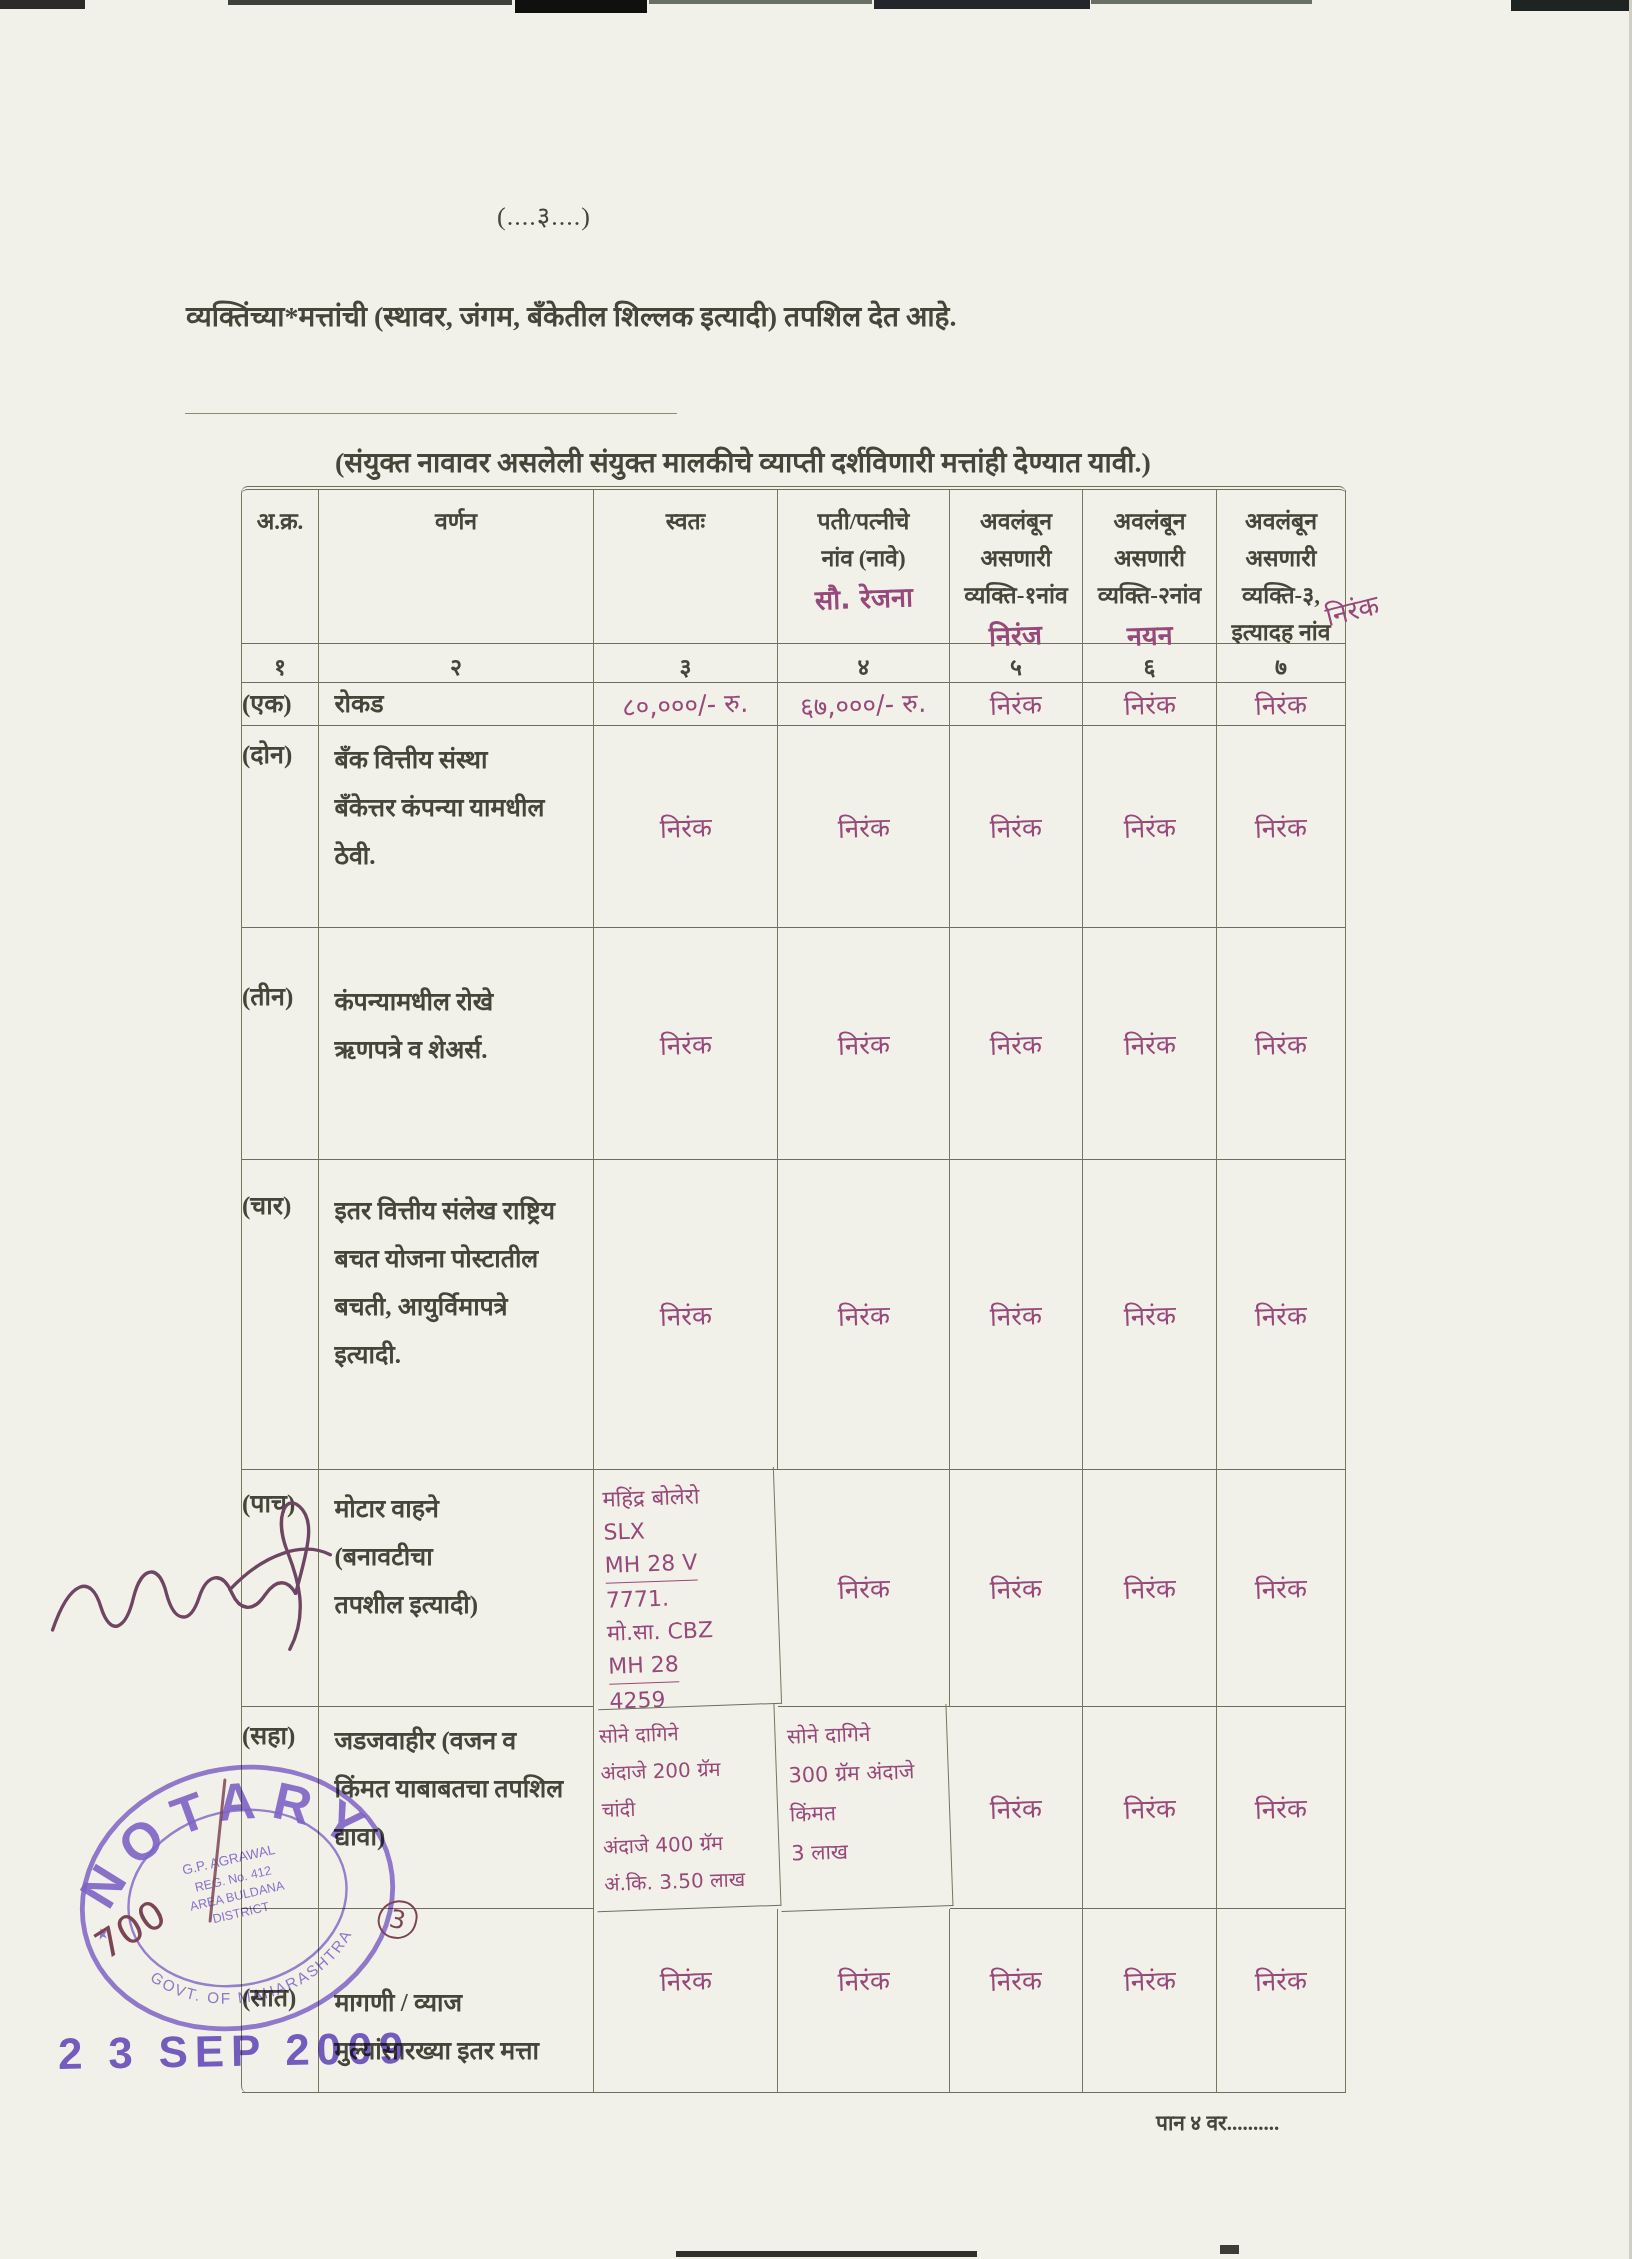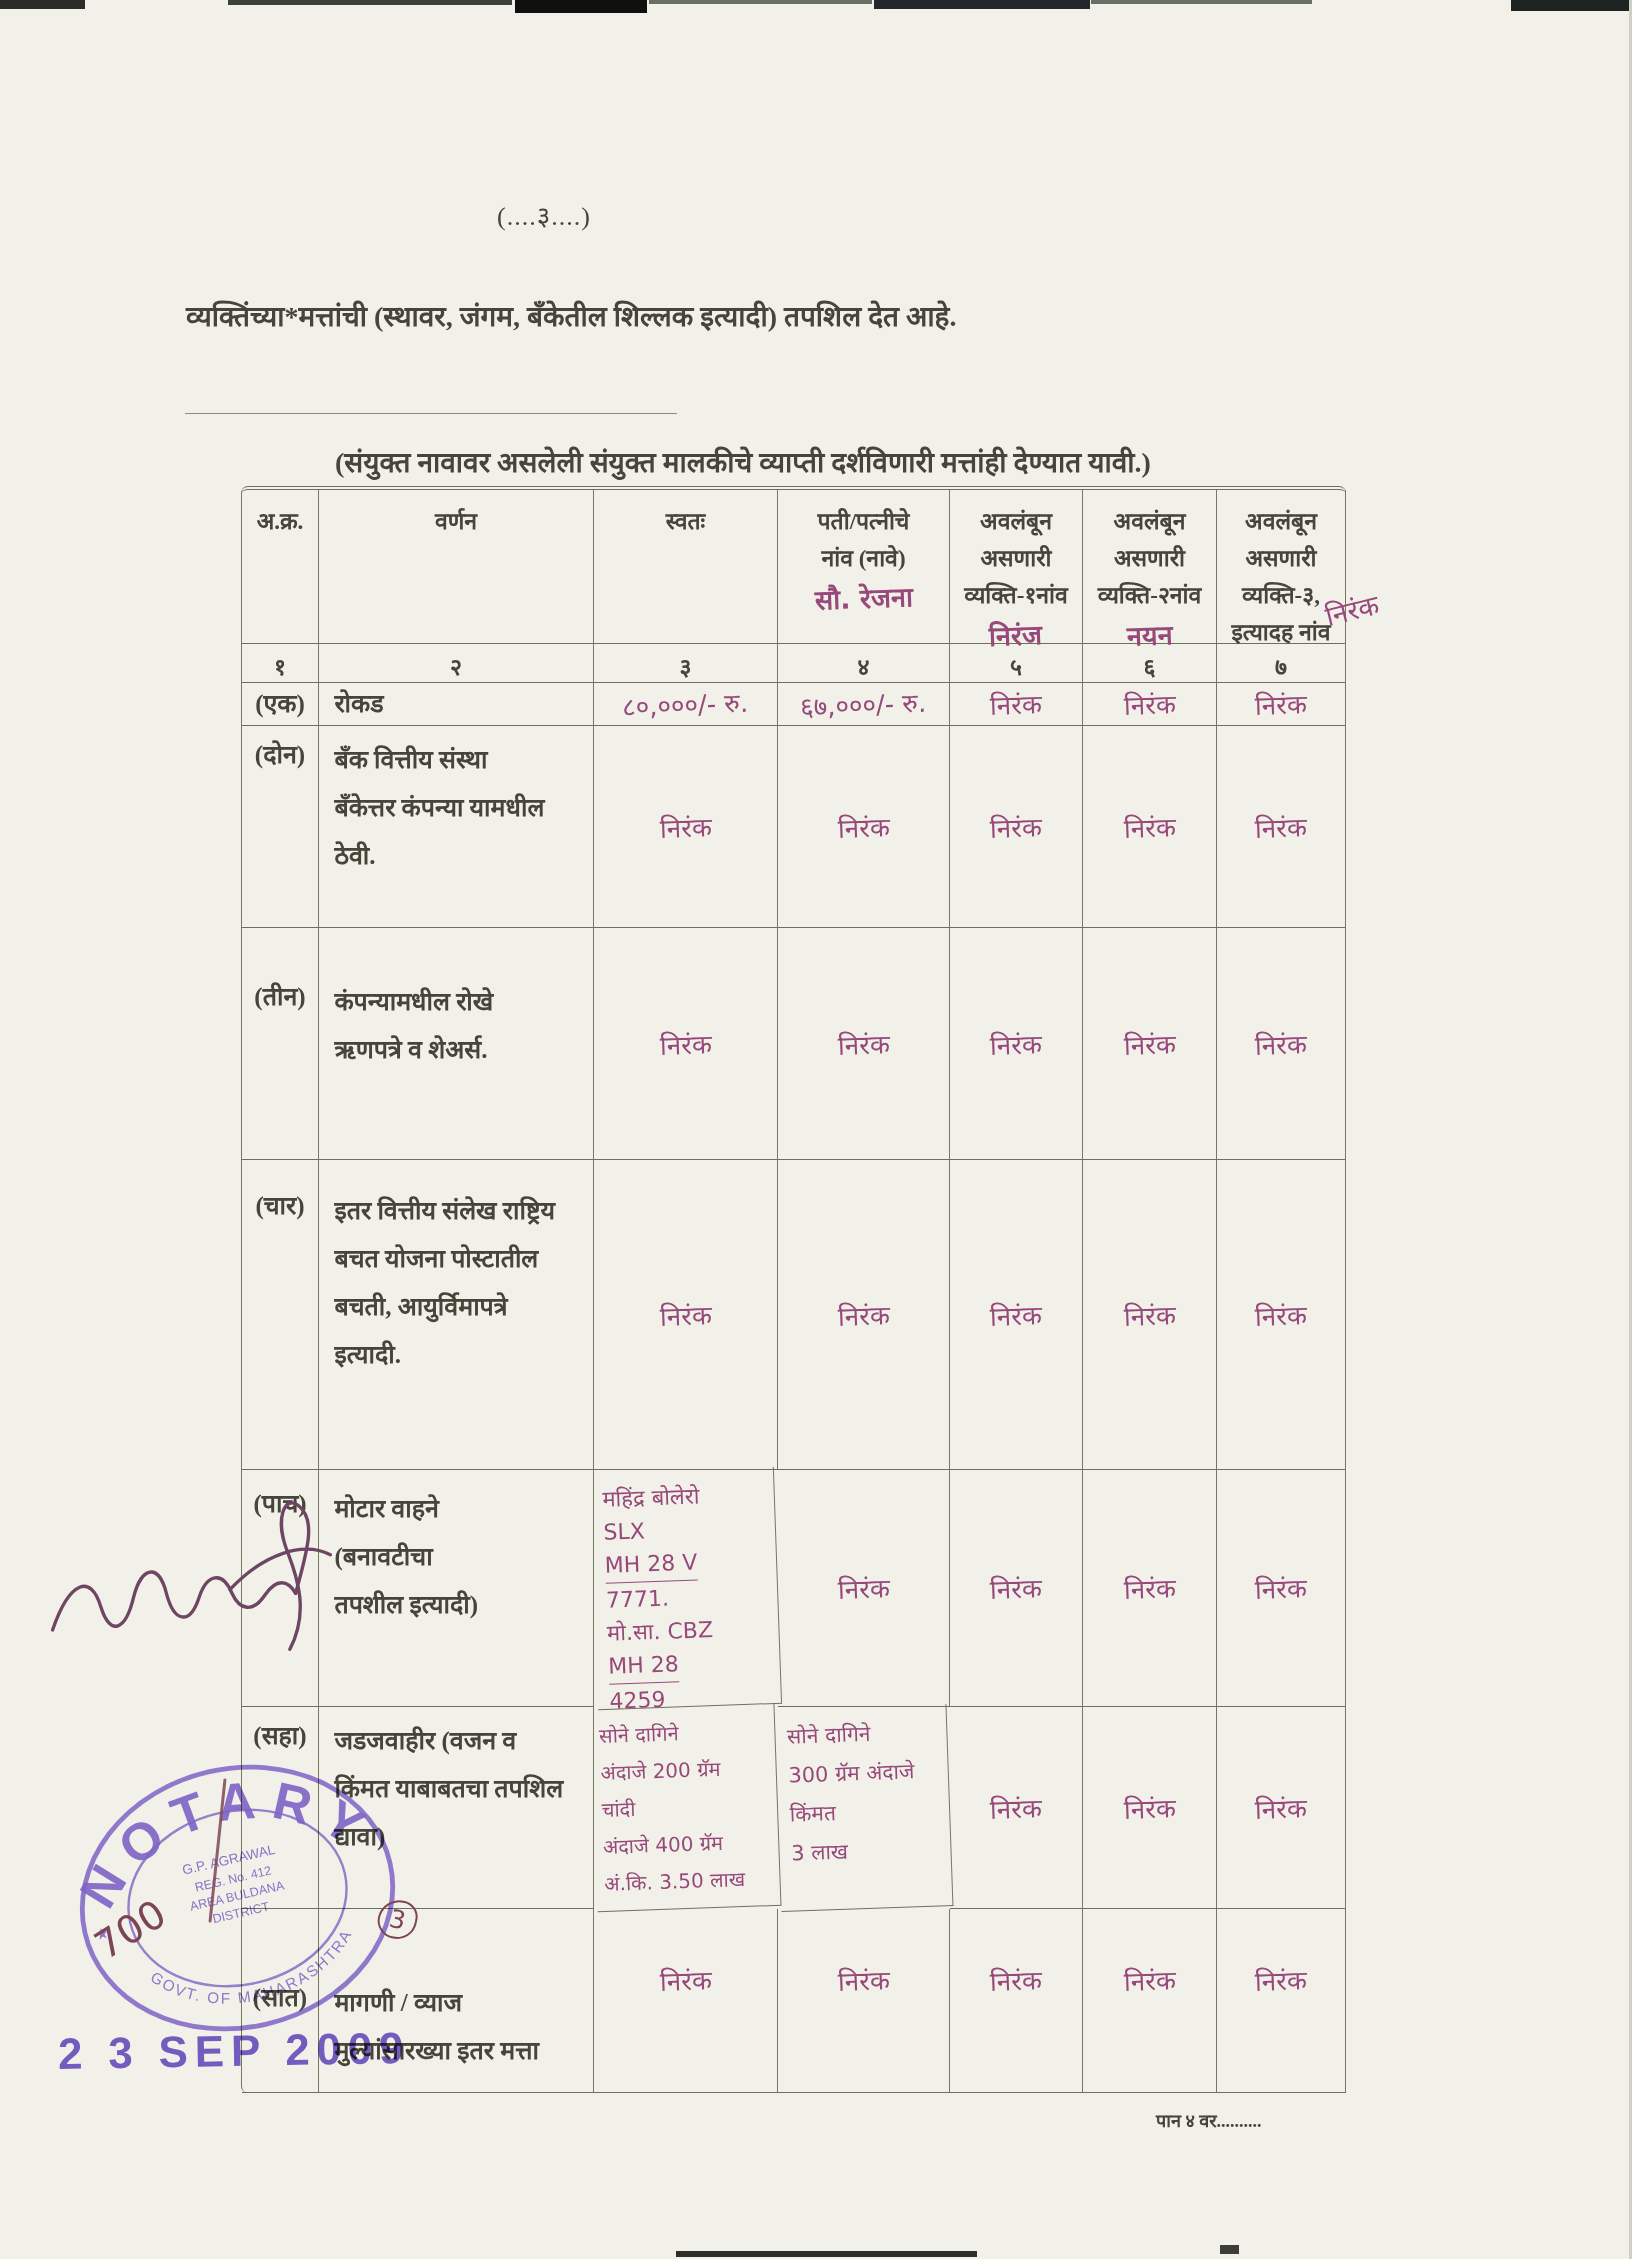--- a/index.html
+++ b/index.html
@@ -21,33 +21,33 @@
   .pagenum{position:absolute;left:481px;top:197px;width:126px;text-align:center;
            font-size:26px;letter-spacing:1px;}
   .paraline{position:absolute;left:186px;font-size:28px;font-weight:600;white-space:nowrap;}
   .pl1{top:238px;}
   .pl2{top:296px;font-family:Liberation Serif, serif;}
   .paranum{display:inline-block;margin-right:56px;}
   .heading{position:absolute;left:188px;top:355px;font-size:39px;font-weight:700;}
   .heading-rule{position:absolute;left:185px;top:413px;width:492px;height:0;
                 border-top:1.9px solid #8d8c74;}
   .tnote{position:absolute;left:335px;top:442px;font-size:28px;font-weight:700;white-space:nowrap;}
-  .footer-note{position:absolute;left:1156px;top:2108px;font-size:18px;font-weight:600;}
+  .footer-note{position:absolute;left:1156px;top:2108px;font-size:21px;font-weight:600;}
 
   
   .asset-table{position:absolute;left:241px;top:486px;display:grid;box-sizing:border-box;
     grid-template-columns:77px 275px 184px 172px 133px 134px 129px;
     grid-template-rows:154px 39px 43px 202px 232px 310px 237px 202px 184px;
     border-top:4.8px double #6f6e5c;border-left:1.9px solid #77765f;border-radius:7px;}
   .c{box-sizing:border-box;border-right:1.9px solid #77765f;border-bottom:1.9px solid #6f6e5c;
      overflow:visible;}
   .hd{display:flex;flex-direction:column;align-items:center;padding-top:12.6px;
       font-size:23px;font-weight:600;line-height:37px;text-align:center;}
   .num{text-align:center;font-size:23px;font-weight:600;padding-top:5.8px;}
-  .sn{font-size:25px;font-weight:600;text-align:center;}
+  .sn{font-size:25px;font-weight:600;text-align:left;}
   .desc{font-size:25px;font-weight:700;line-height:48px;padding-left:15.4px;padding-right:5.8px;}
   .r1c{padding-top:2.9px;line-height:35px;}
   .r2c{padding-top:9.7px;}
   .r3c{padding-top:50px;}
   .r4c{padding-top:27px;}
   .r5c{padding-top:15.4px;}
   .r6c{padding-top:9.7px;}
   .r7c{padding-top:70px;}
   .val{display:flex;align-items:center;justify-content:center;}
   .vtop{align-items:flex-start;padding-top:53px;}

